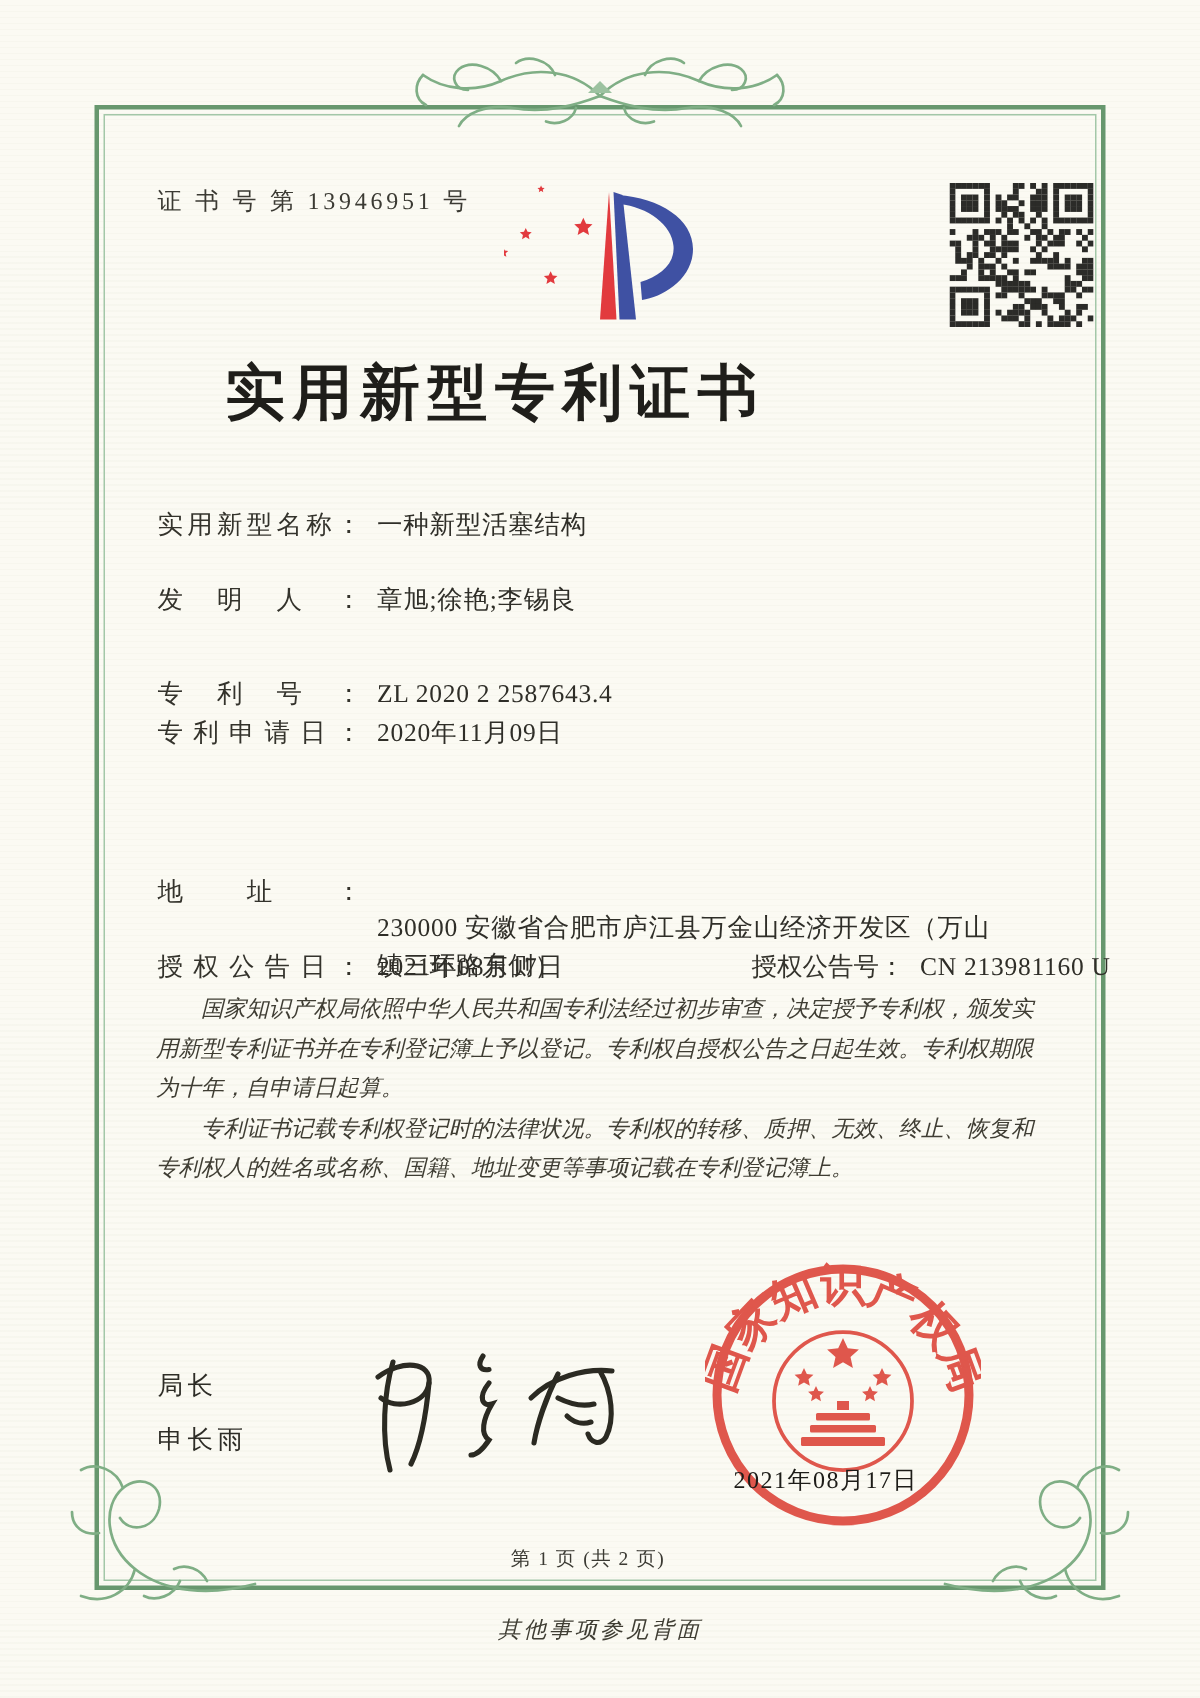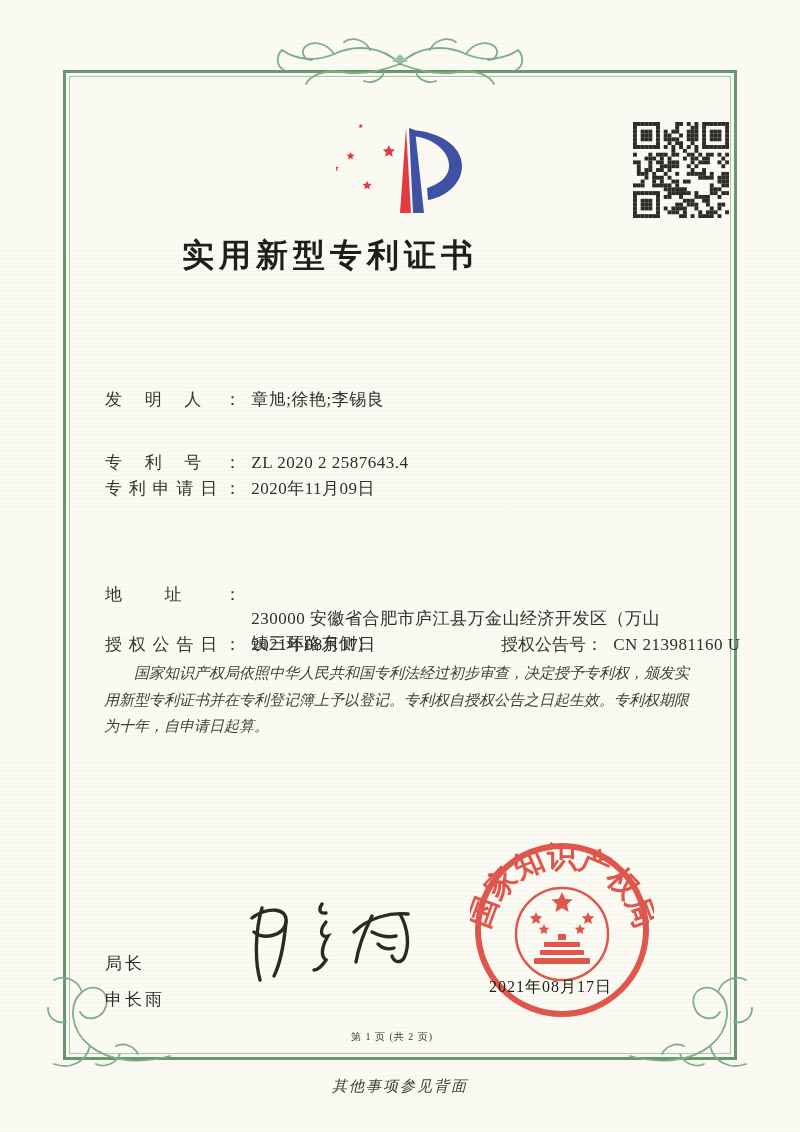--- a/index.html
+++ b/index.html
@@ -16,45 +16,45 @@
   }
   #frame .inner{
     position:absolute;left:3px;top:3px;right:3px;bottom:3px;
     border:1px solid #a3c7a8;
   }
   .cert-no{
     position:absolute;left:105px;top:124px;font-size:16px;letter-spacing:2.5px;color:#3b3a33;
   }
   .title{
     position:absolute;left:0;top:234px;width:660px;text-align:center;
-    font-size:32px;font-weight:700;letter-spacing:5px;color:#1f1e1a;
+    font-size:40px;font-weight:700;letter-spacing:5px;color:#1f1e1a;
   }
   .row{position:absolute;left:105px;font-size:17px;line-height:25px;white-space:nowrap;}
   .row .lbl{
     display:inline-block;width:136px;text-align:justify;text-align-last:justify;
     vertical-align:top;color:#34332c;
   }
   .row .val{display:inline-block;margin-left:6px;color:#2f2e28;letter-spacing:.5px;}
   .row .val.wrap{white-space:normal;width:418px;margin-top:24px;}
   .row .lbl2{display:inline-block;color:#34332c;}
   .grant-no-group{position:absolute;left:396px;top:0;}
   .paras{
     position:absolute;left:104px;top:660px;width:598px;
     font-size:15px;line-height:26.5px;color:#3f3d33;
     font-style:italic;
   }
   .paras p{margin:0;text-indent:2em;}
-  .officer{position:absolute;left:105px;font-size:17px;letter-spacing:3px;color:#2e2d27;margin-top:40px;}
+  .officer{position:absolute;left:105px;font-size:17px;letter-spacing:3px;color:#2e2d27;}
   .seal-date{
     position:absolute;left:489px;top:977px;font-size:16px;letter-spacing:1px;color:#1d1c18;z-index:5;
     white-space:nowrap;
   }
   .page-info{
     position:absolute;left:0;top:1030px;width:784px;text-align:center;
-    font-size:10px;letter-spacing:1px;color:#3b3a33;font-family:Liberation Serif, serif;
+    font-size:13px;letter-spacing:1px;color:#3b3a33;font-family:Liberation Serif, serif;
   }
   .back-note{
     position:absolute;left:0;top:1077px;width:800px;text-align:center;
     font-size:15px;font-style:italic;letter-spacing:2px;color:#3f3d33;
   }
   svg{display:block;}
   .abs{position:absolute;}
 </style>
 </head>
 <body>
@@ -102,20 +102,21 @@
     <g transform="translate(160,0) scale(-1,1)" fill="none" stroke="#7fae85" stroke-width="1.8" stroke-linecap="round">
       <path d="M150,88 C120,96 90,94 70,78 C50,62 48,36 62,24 C74,14 90,22 86,38 C82,52 66,54 60,44"></path>
       <path d="M70,78 C66,94 50,102 34,96"></path>
       <path d="M62,24 C58,12 44,6 34,12"></path>
       <path d="M100,86 C96,96 84,100 76,96"></path>
       <path d="M46,54 C36,56 28,50 28,40"></path>
       <path d="M118,86 C114,78 104,74 96,78"></path>
     </g>
   </svg>
 
+  <div class="cert-no">证 书 号 第 13946951 号</div>
 
   <svg class="abs" style="left:336px;top:118px" width="132" height="100" viewBox="0 0 132 100">
     <g fill="#e23a3e">
       <path d="M46 8 l1.6 3.4 3.7.4 -2.8 2.5 .8 3.7 -3.3-1.9 -3.3 1.9 .8-3.7 -2.8-2.5 3.7-.4z" transform="translate(0,18) scale(1.15)"></path>
       <path d="M46 8 l1.6 3.4 3.7.4 -2.8 2.5 .8 3.7 -3.3-1.9 -3.3 1.9 .8-3.7 -2.8-2.5 3.7-.4z" transform="translate(-20,28) scale(0.75)"></path>
       <path d="M46 8 l1.6 3.4 3.7.4 -2.8 2.5 .8 3.7 -3.3-1.9 -3.3 1.9 .8-3.7 -2.8-2.5 3.7-.4z" transform="translate(-29,42) scale(0.62)"></path>
       <path d="M46 8 l1.6 3.4 3.7.4 -2.8 2.5 .8 3.7 -3.3-1.9 -3.3 1.9 .8-3.7 -2.8-2.5 3.7-.4z" transform="translate(-8,56) scale(0.85)"></path>
       <path d="M46 8 l1.6 3.4 3.7.4 -2.8 2.5 .8 3.7 -3.3-1.9 -3.3 1.9 .8-3.7 -2.8-2.5 3.7-.4z" transform="translate(4,2) scale(0.45)"></path>
       <polygon points="70,10 64,95 75,95"></polygon>
     </g>
@@ -431,20 +432,24 @@
       <rect x="15" y="24" width="1.02" height="1.02" fill="#2b2b28"></rect>
       <rect x="17" y="24" width="1.02" height="1.02" fill="#2b2b28"></rect>
       <rect x="18" y="24" width="1.02" height="1.02" fill="#2b2b28"></rect>
       <rect x="19" y="24" width="1.02" height="1.02" fill="#2b2b28"></rect>
       <rect x="20" y="24" width="1.02" height="1.02" fill="#2b2b28"></rect>
       <rect x="22" y="24" width="1.02" height="1.02" fill="#2b2b28"></rect>
     </svg>
 
   <div class="title">实用新型专利证书</div>
 
+  <div class="row" style="top:337px">
+    <span class="lbl">实用新型名称：</span>
+    <span class="val">一种新型活塞结构</span>
+  </div>
   <div class="row" style="top:387px">
     <span class="lbl">发明人：</span>
     <span class="val">章旭;徐艳;李锡良</span>
   </div>
   <div class="row" style="top:450px">
     <span class="lbl">专利号：</span>
     <span class="val">ZL 2020 2 2587643.4</span>
   </div>
   <div class="row" style="top:476px">
     <span class="lbl">专利申请日：</span>
@@ -458,20 +463,21 @@
     <span class="lbl">授权公告日：</span>
     <span class="val">2021年08月17日</span>
     <span class="grant-no-group">
       <span class="lbl2">授权公告号：</span>
       <span class="val">CN 213981160 U</span>
     </span>
   </div>
 
   <div class="paras">
     <p>国家知识产权局依照中华人民共和国专利法经过初步审查，决定授予专利权，颁发实用新型专利证书并在专利登记簿上予以登记。专利权自授权公告之日起生效。专利权期限为十年，自申请日起算。</p>
+    <p>专利证书记载专利权登记时的法律状况。专利权的转移、质押、无效、终止、恢复和专利权人的姓名或名称、国籍、地址变更等事项记载在专利登记簿上。</p>
   </div>
 
   <div class="officer" style="top:912px">局长</div>
   <div class="officer" style="top:948px">申长雨</div>
 
   <svg class="abs" style="left:230px;top:888px" width="205" height="108" viewBox="0 0 205 108">
     <g fill="none" stroke="#2b2a22" stroke-width="3.4" stroke-linecap="round">
       <path d="M32,20 C26,40 24,70 30,92"></path>
       <path d="M22,30 C38,18 58,20 56,34 C54,48 34,52 24,44"></path>
       <path d="M56,34 C54,56 50,76 44,88"></path>

